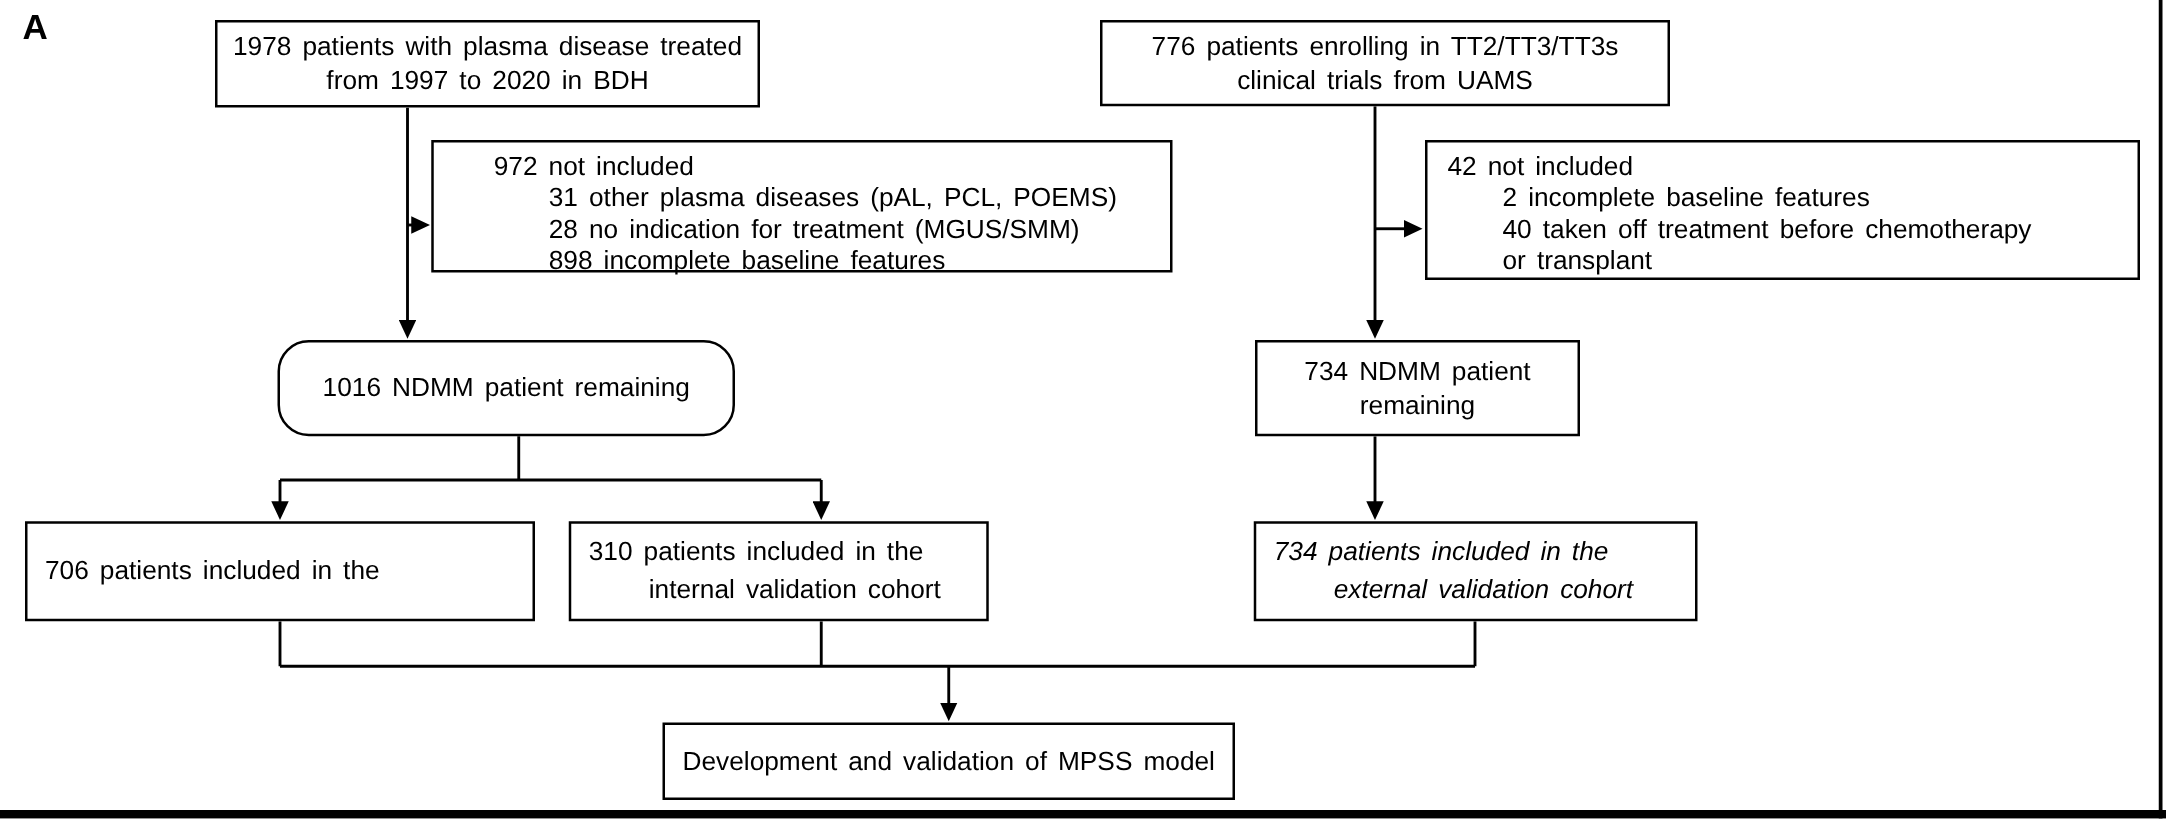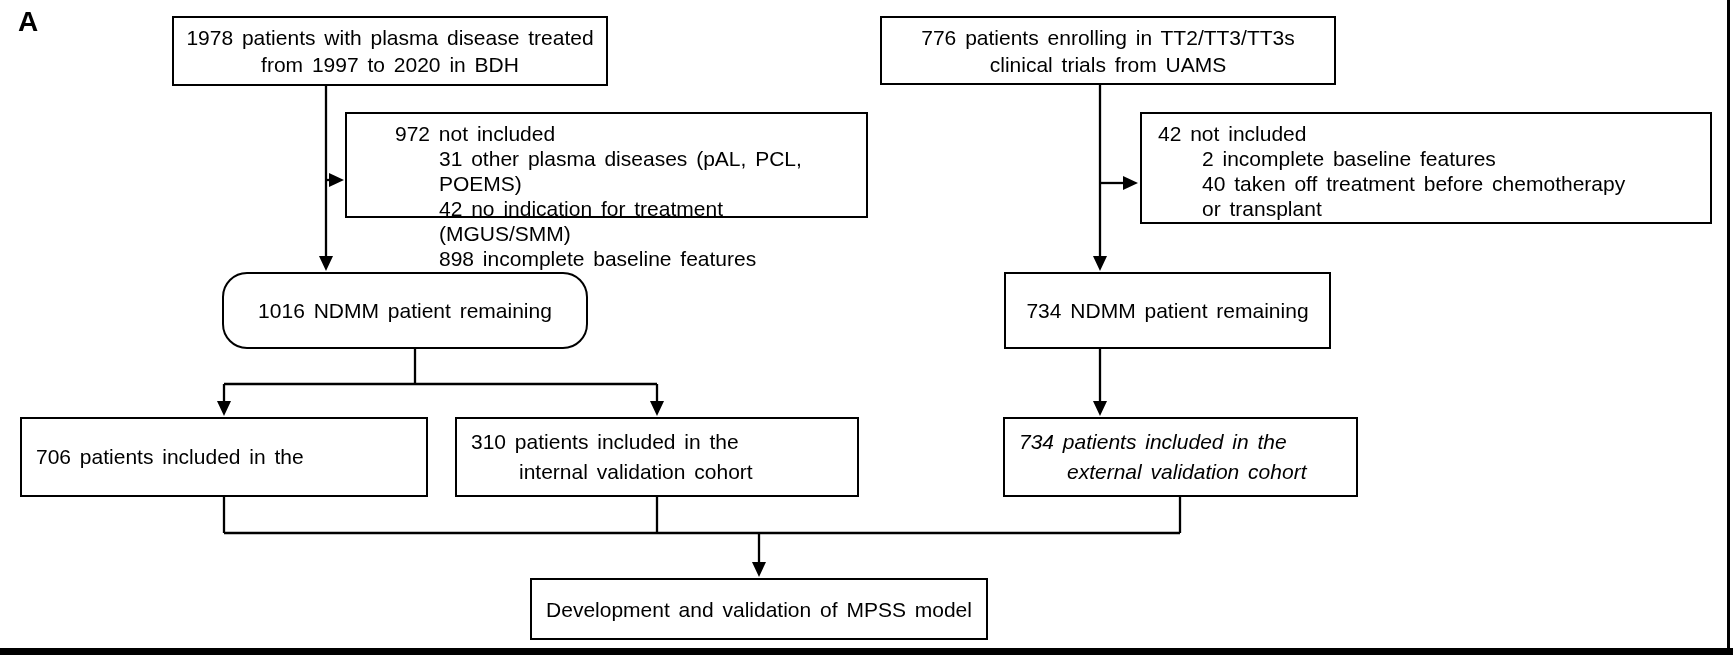--- a/index.html
+++ b/index.html
@@ -28,26 +28,26 @@
     padding-left:14px; line-height:30px;
   }
   .cohort-box .indent { padding-left:48px; }
   .connectors { position:absolute; left:0; top:0; pointer-events:none; }
   .frame-right  { position:absolute; left:1727px; top:0; width:3px; height:655px; background:#000; }
   .frame-bottom { position:absolute; left:0; top:648px; width:1733px; height:7px; background:#000; }
 
   
   #b-bdh      { left:172px;  top:16px;  width:436px; height:70px; }
   #b-uams     { left:880px;  top:16px;  width:456px; height:69px; }
-  #b-exl      { left:345px;  top:112px; width:523px; height:106px;padding-left:48px; }
+  #b-exl      { left:345px;  top:112px; width:593px; height:106px;padding-left:48px; }
   #b-exr      { left:1140px; top:112px; width:572px; height:112px; }
   #b-ndl      { left:222px;  top:272px; width:366px; height:77px;border-radius:25px; }
-  #b-ndr      { left:1004px; top:272px; width:327px; height:77px; }
+  #b-ndr      { left:1004px; top:272px; width:260px; height:77px; }
   #b-train    { left:20px;   top:417px; width:408px; height:80px; }
-  #b-internal { left:455px;  top:417px; width:404px; height:80px; }
+  #b-internal { left:455px;  top:417px; width:336px; height:80px; }
   #b-external { left:1003px; top:417px; width:355px; height:80px;font-style:italic; }
   #b-final    { left:530px;  top:578px; width:458px; height:62px; }
 </style>
 </head>
 <body>
 
 <div class="canvas">
 
   <div class="panel-label">A</div>
 
@@ -81,21 +81,21 @@
   </div>
 
   <div id="b-uams" class="box center-box">
     <div>776 patients enrolling in TT2/TT3/TT3s</div>
     <div>clinical trials from UAMS</div>
   </div>
 
   <div id="b-exl" class="box list-box">
     <div>972 not included</div>
     <div class="sub">31 other plasma diseases (pAL, PCL, POEMS)</div>
-    <div class="sub">42 no indication for treatment (MGUS/SMM)</div>
+    <div class="sub">28 no indication for treatment (MGUS/SMM)</div>
     <div class="sub">898 incomplete baseline features</div>
   </div>
 
   <div id="b-exr" class="box list-box">
     <div>42 not included</div>
     <div class="sub">2 incomplete baseline features</div>
     <div class="sub">40 taken off treatment before chemotherapy</div>
     <div class="sub">or transplant</div>
   </div>
 

